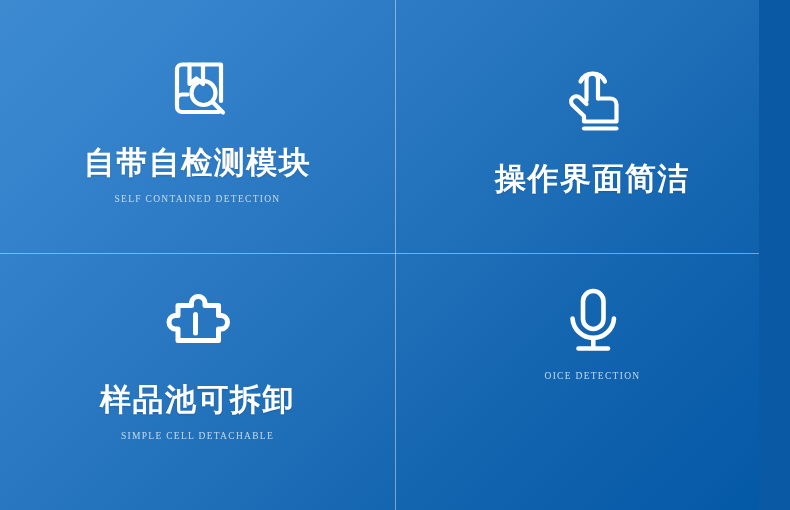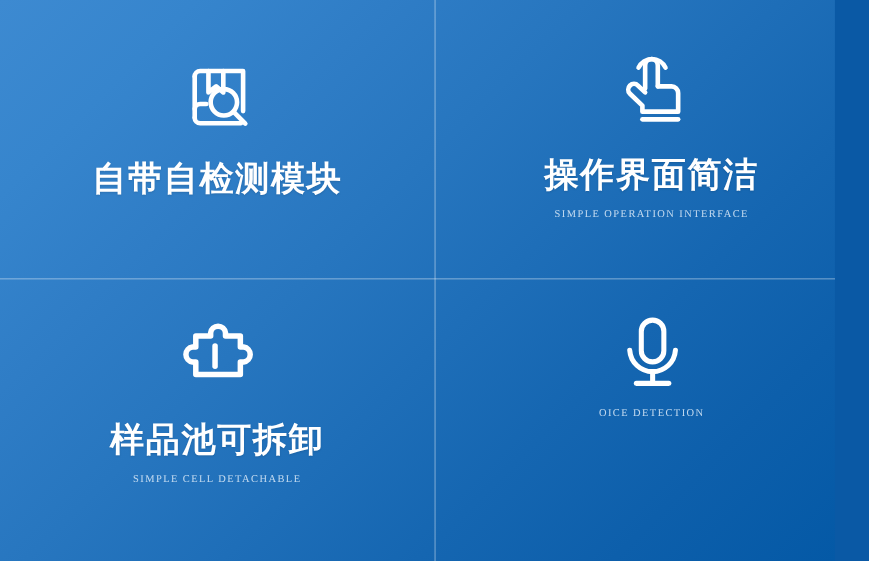--- a/index.html
+++ b/index.html
@@ -55,21 +55,21 @@
   }
   .cell {
     position: relative;
     display: flex;
     flex-direction: column;
     align-items: center;
   }
 
   
   .cell.q1 { padding-top: 52px; }
-  .cell.q2 { padding-top: 44px; }
+  .cell.q2 { padding-top: 64px; }
   .cell.q3 { padding-top: 32px; }
   .cell.q4 { padding-top: 32px; }
 
   .icon-wrap {
     width: 72px;
     height: 72px;
     display: flex;
     align-items: center;
     justify-content: center;
   }
@@ -122,37 +122,37 @@
           <path d="M12 44 A5 5 0 0 1 17 39.5 L22.5 39.5"></path>
 
           <path d="M24.5 9.5 L24.5 29 L31.5 23.5 L38 29 L38 9.5"></path>
 
           <circle cx="38.5" cy="38" r="12"></circle>
 
           <path d="M47.4 46.8 L58 57.4"></path>
         </svg>
       </span>
       <div class="heading">自带自检测模块</div>
+      <div class="subheading">SELF CONTAINED DETECTION</div>
     </div>
 
     <div class="cell q2">
       <span class="icon-wrap">
         <svg width="66" height="72" viewBox="0 0 66 72" fill="none" stroke="#ffffff" stroke-width="4.2" stroke-linecap="round" stroke-linejoin="round">
 
           <path d="M20.5 17.5 A13.5 13.5 0 0 1 45 17.5"></path>
 
           <path d="M26.5 36.5 L26.5 15.5 A5.6 5.6 0 0 1 38 15.5 L38 34.5"></path>
           <path d="M38 34.5 L50.5 34.5 A6 6 0 0 1 56.5 40.5 L56.5 57.5 L24 57.5
                    L24 52 L12.5 41 A5.2 5.2 0 0 1 20 33.8 L26.5 40"></path>
 
           <path d="M24 64.5 L56.5 64.5"></path>
         </svg>
       </span>
       <div class="heading">操作界面简洁</div>
-      <div class="subheading">SIMPLE OPERATION INTERFACE</div>
     </div>
 
     <div class="cell q3">
       <span class="icon-wrap">
         <svg width="68" height="66" viewBox="0 0 68 66" fill="none" stroke="#ffffff" stroke-width="5" stroke-linecap="round" stroke-linejoin="round">
 
           <path d="M27.5 17.5 L27.5 14.5 A6.8 6.8 0 0 1 41 14.5 L41 17.5
                    L54.5 17.5 L54.5 27.5 L57.5 27.5 A6.8 6.8 0 0 1 57.5 41 L54.5 41
                    L54.5 52.5 L14 52.5 L14 41 L11 41 A6.8 6.8 0 0 1 11 27.5 L14 27.5
                    L14 17.5 Z"></path>

